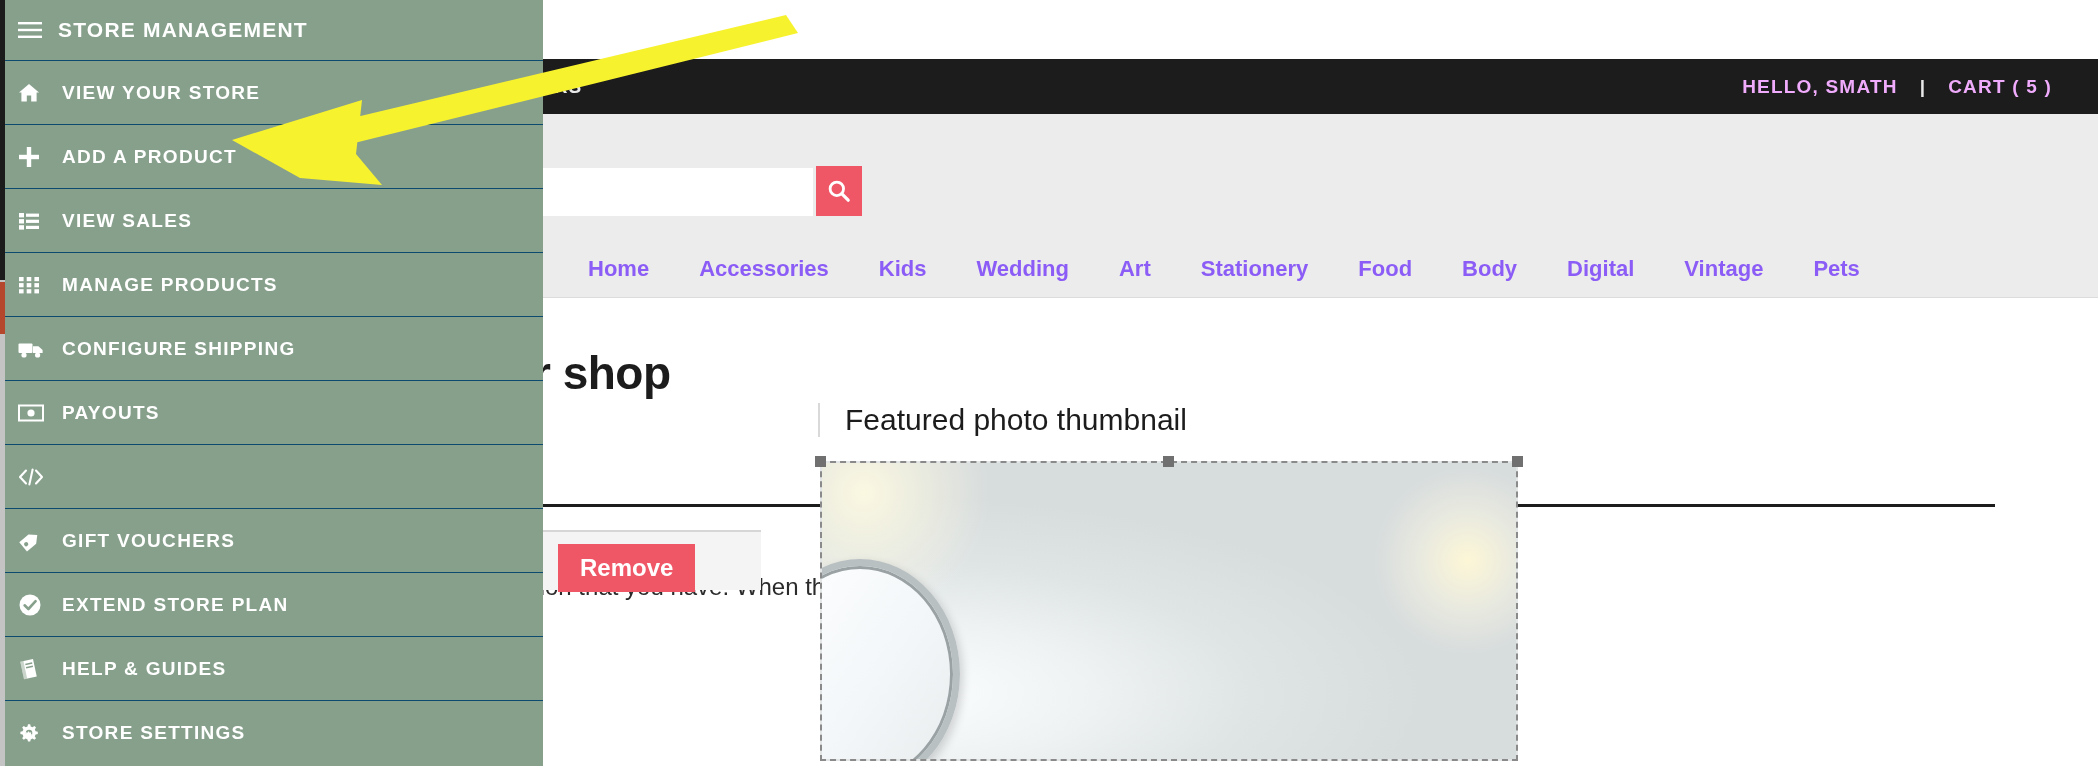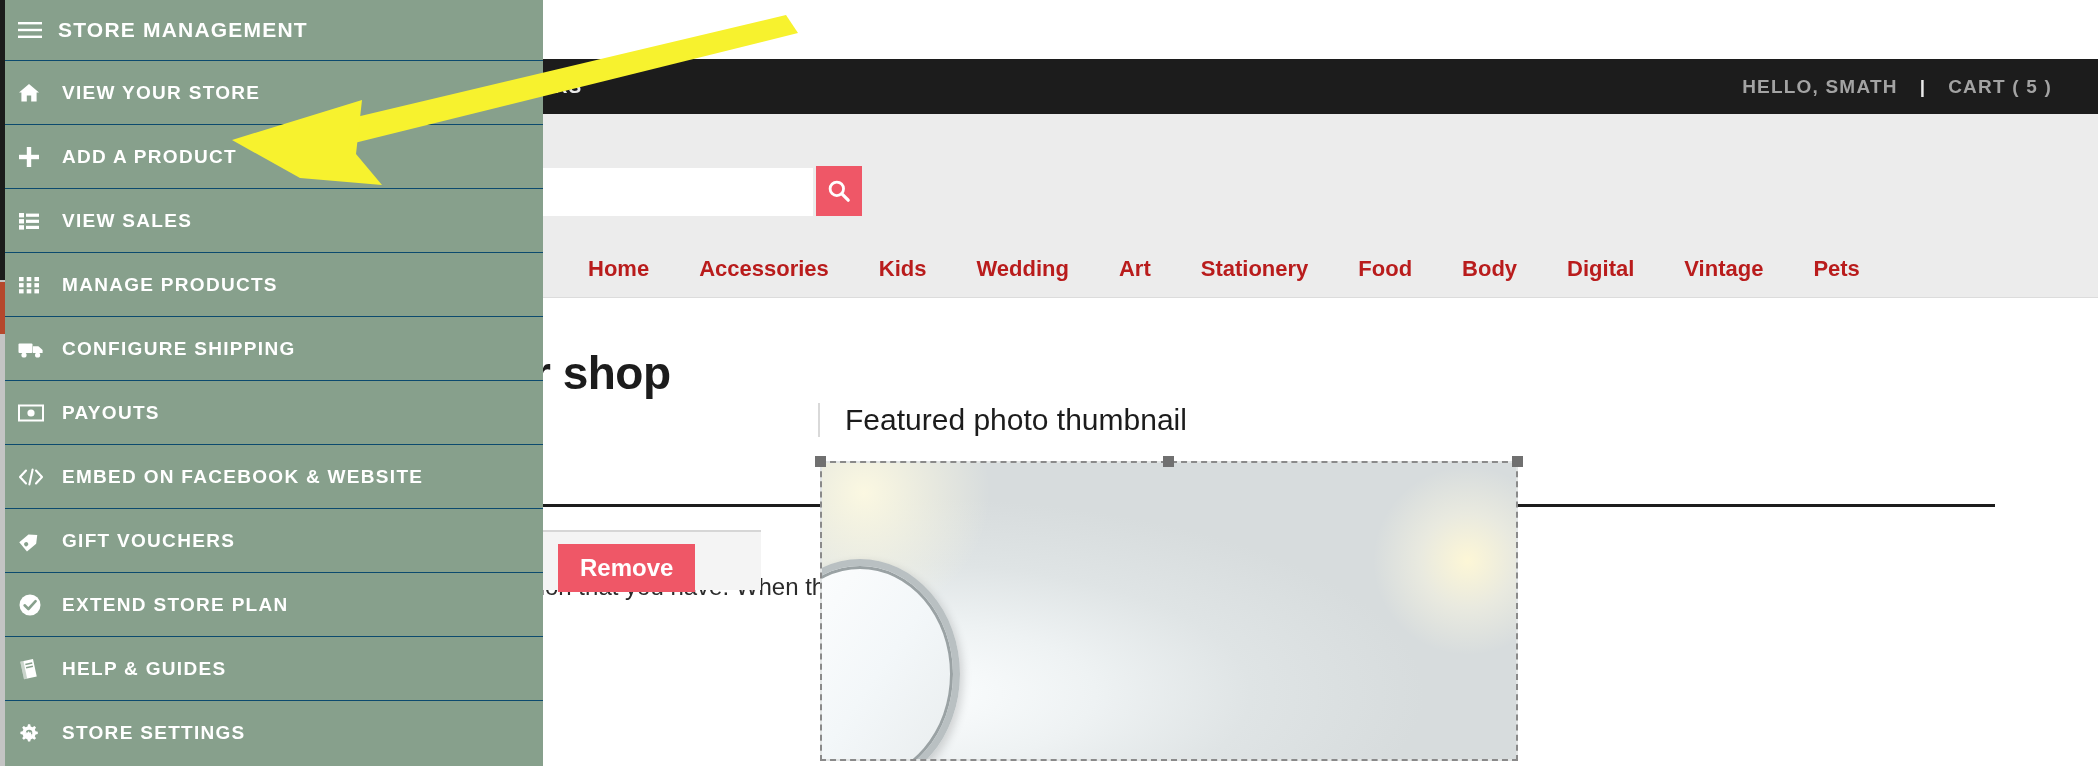--- a/index.html
+++ b/index.html
@@ -48,21 +48,21 @@
     height: 55px;
     line-height: 55px;
     font-size: 19px;
     font-weight: bold;
     letter-spacing: 1.2px;
     white-space: nowrap;
     display: flex;
     align-items: center;
     gap: 0px;
   }
-  .topbar-right .tb-item { padding: 0 22px; color: #a3a3a3; }
+  .topbar-right .tb-item { padding: 0 22px; color: #f0abfc; }
   .topbar-right .tb-sep { color: #e9e9e9; }
 
   
   .greyband {
     position: absolute;
     left: 543px; top: 114px;
     width: 1555px; height: 126px;
     background: #ececec;
   }
   .searchbox {
@@ -107,21 +107,21 @@
     width: 1555px; height: 58px;
     background: #ececec;
     border-bottom: 1px solid #dcdcdc;
     display: flex;
     align-items: center;
     padding-left: 20px;
   }
   .navrow .navitem {
     font-size: 22px;
     font-weight: bold;
-    color: #b91c1c;
+    color: #8b5cf6;
     padding: 0 25px;
     white-space: nowrap;
     cursor: pointer;
   }
 
   
   .main {
     position: absolute;
     left: 543px; top: 298px;
     width: 1555px; height: 468px;
@@ -462,21 +462,20 @@
     <div class="sb-item">
       <span class="sb-icon">
         <svg width="26" height="20" viewBox="0 0 26 20">
           <g fill="none" stroke="#ffffff" stroke-width="2.1" stroke-linecap="round" stroke-linejoin="round">
             <polyline points="8,3.5 2,10 8,16.5"></polyline>
             <polyline points="18,3.5 24,10 18,16.5"></polyline>
             <line x1="14.6" y1="2.6" x2="11.4" y2="17.4"></line>
           </g>
         </svg>
       </span>
-      <span class="sb-label">EMBED ON FACEBOOK &amp; WEBSITE</span>
     </div>
 
     <div class="sb-item">
       <span class="sb-icon">
         <svg width="24" height="22" viewBox="0 0 24 22">
           <g transform="rotate(-40 12 11)">
             <path d="M3 5 L15 5 L21.5 11 L15 17 L3 17 Z" fill="#ffffff"></path>
             <circle cx="7" cy="11" r="2.1" fill="#87a08c"></circle>
           </g>
         </svg>

